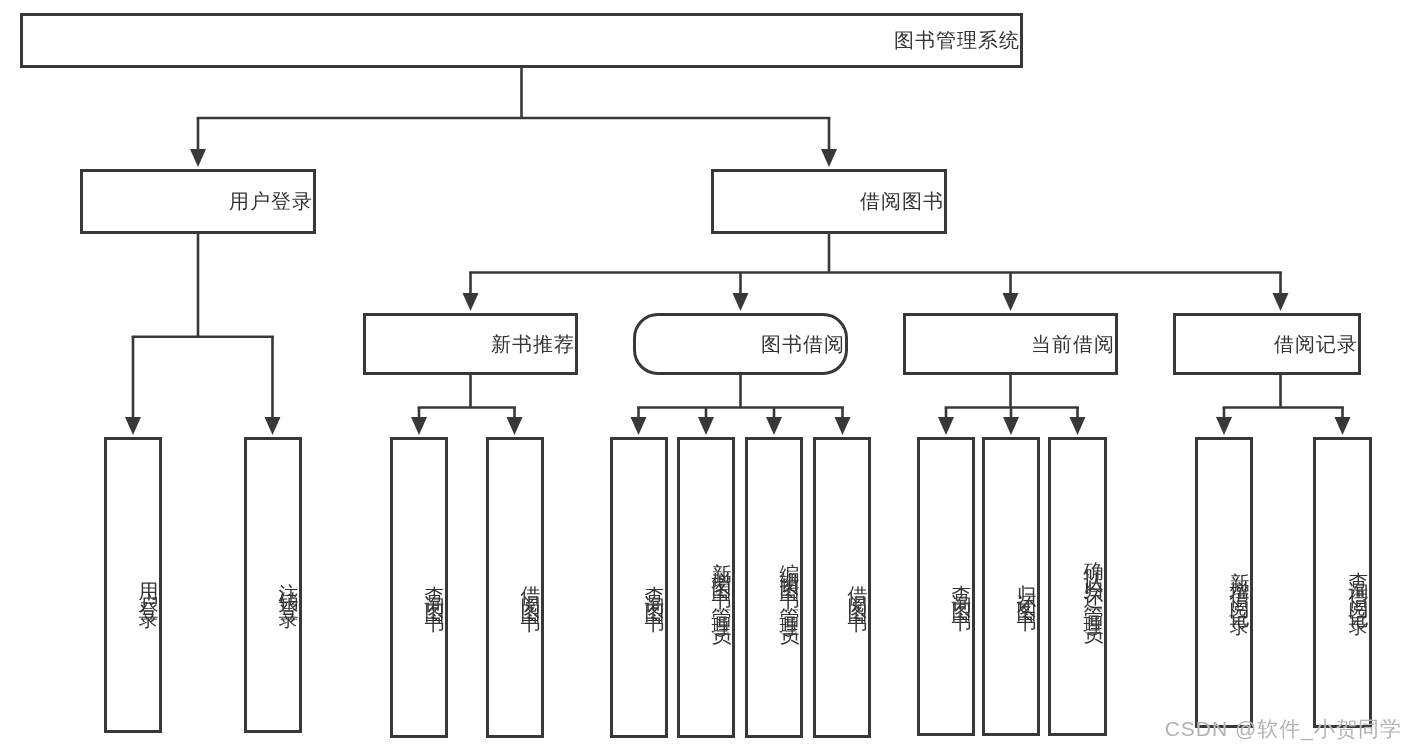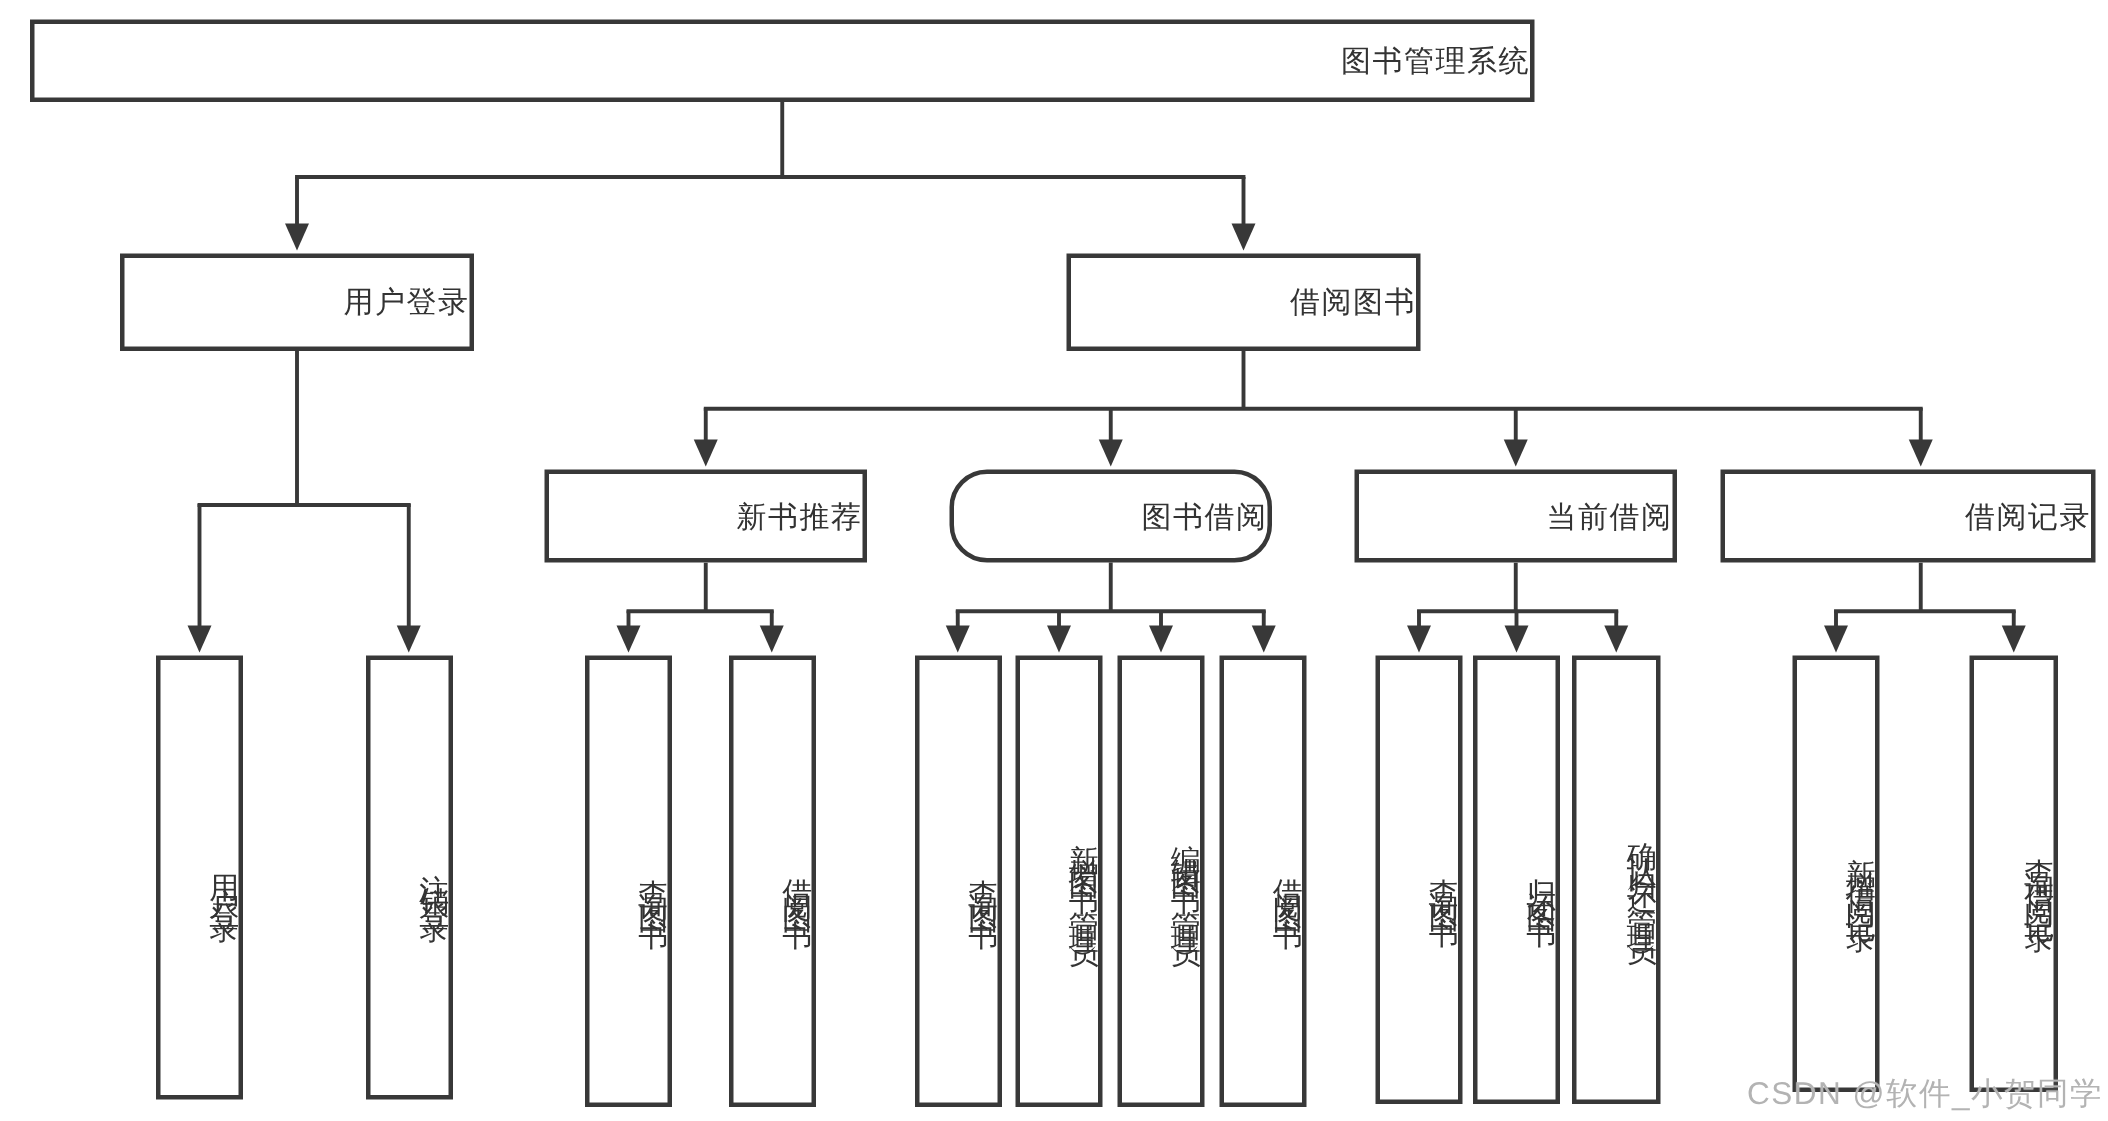--- a/index.html
+++ b/index.html
@@ -157,21 +157,21 @@
 
   <div class="box" style="left:363px; top:313px; width:215px; height:62px;">
     <span>新书推荐</span>
   </div>
   <div class="box" style="left:633px; top:313px; width:215px; height:62px;border-radius:25px;">
     <span>图书借阅</span>
   </div>
   <div class="box" style="left:903px; top:313px; width:215px; height:62px;">
     <span>当前借阅</span>
   </div>
-  <div class="box" style="left:1147px; top:313px; width:250px; height:62px;">
+  <div class="box" style="left:1173px; top:313px; width:188px; height:62px;">
     <span>借阅记录</span>
   </div>
 
   <div class="box vbox" style="left:104px; top:437px; width:58px; height:296px;">
     <span>用户登录</span>
   </div>
   <div class="box vbox" style="left:244px; top:437px; width:58px; height:296px;">
     <span>注销登录</span>
   </div>
 

